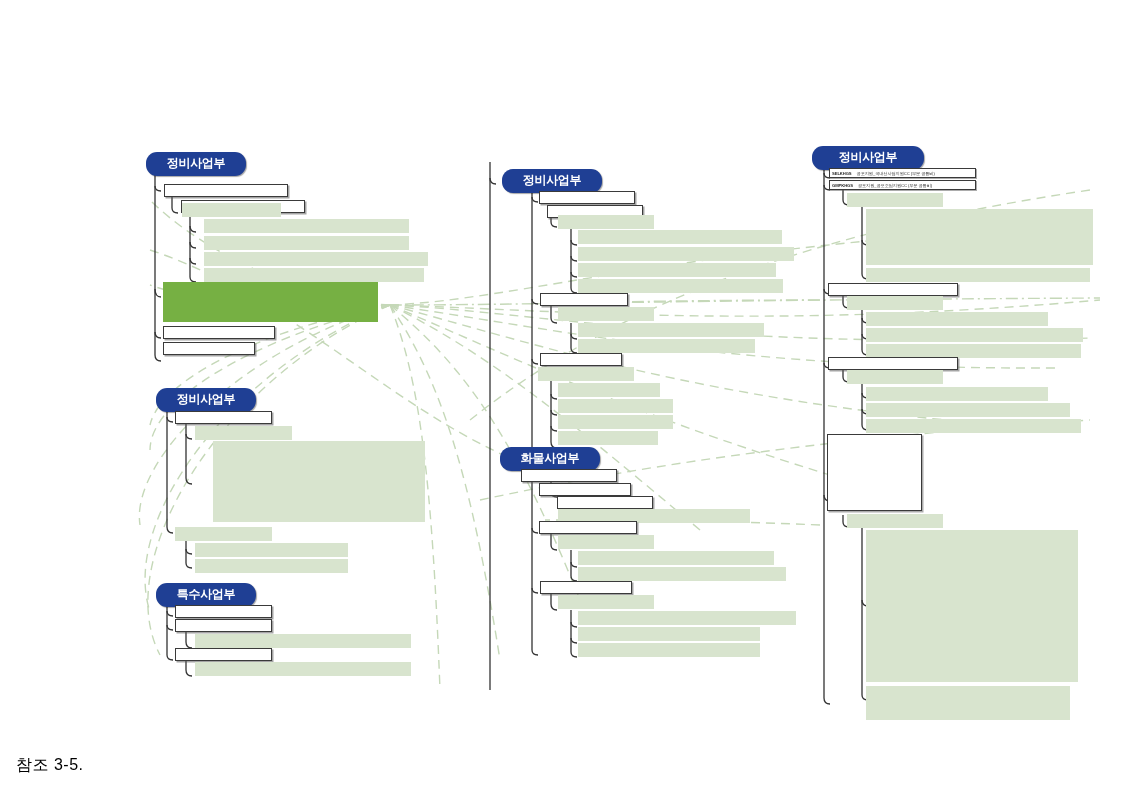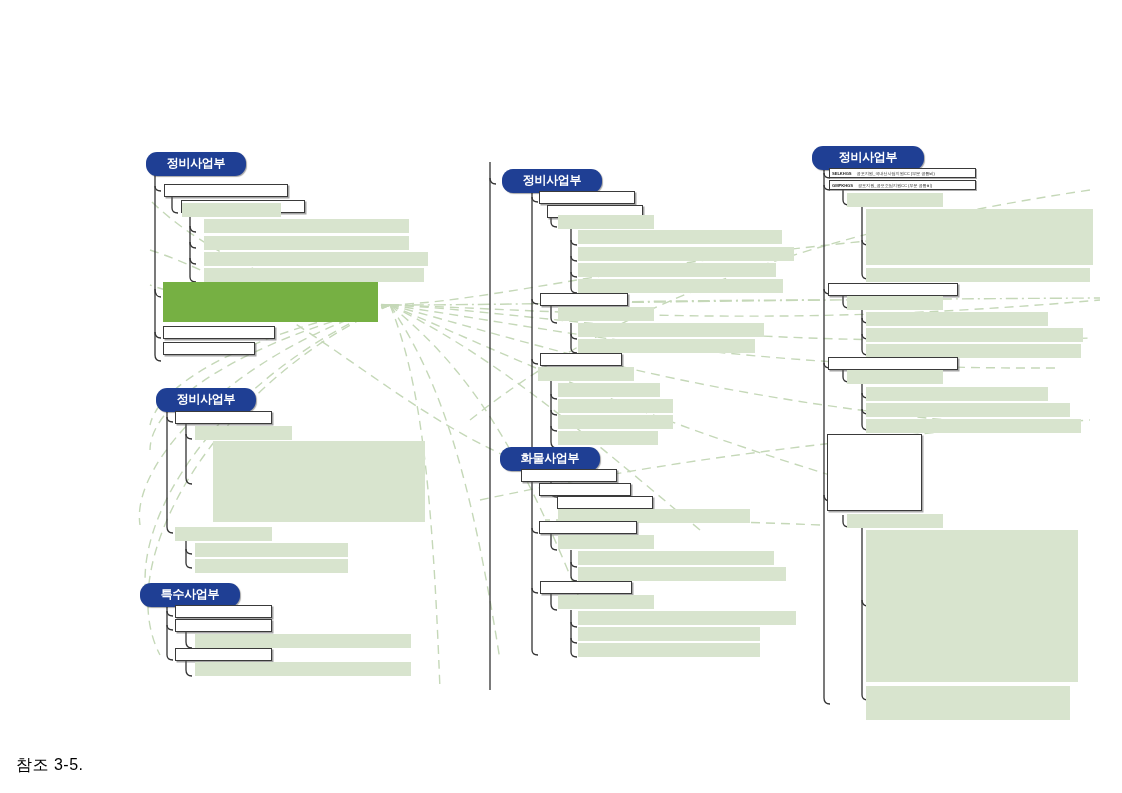--- a/index.html
+++ b/index.html
@@ -232,21 +232,21 @@
 
   <div class="pill" style="left:156px;top:388px;min-width:76px;">정비사업부</div>
 
   <div class="wbar" style="left:175px;top:411px;width:97px;height:13px;"></div>
   <div class="gbar" style="left:195px;top:426px;width:97px;height:14px;"></div>
   <div class="gbar" style="left:213px;top:441px;width:212px;height:81px;"></div>
   <div class="gbar" style="left:175px;top:527px;width:97px;height:14px;"></div>
   <div class="gbar" style="left:195px;top:543px;width:153px;height:14px;"></div>
   <div class="gbar" style="left:195px;top:559px;width:153px;height:14px;"></div>
 
-  <div class="pill" style="left:140px;top:583px;min-width:76px;">특수사업부</div>
+  <div class="pill" style="left:156px;top:583px;min-width:76px;">특수사업부</div>
 
   <div class="wbar" style="left:175px;top:605px;width:97px;height:13px;"></div>
   <div class="wbar" style="left:175px;top:619px;width:97px;height:13px;"></div>
   <div class="gbar" style="left:195px;top:634px;width:216px;height:14px;"></div>
   <div class="wbar" style="left:175px;top:648px;width:97px;height:13px;"></div>
   <div class="gbar" style="left:195px;top:662px;width:216px;height:14px;"></div>
 
 
   <div class="pill" style="left:502px;top:169px;min-width:76px;">정비사업부</div>
 

